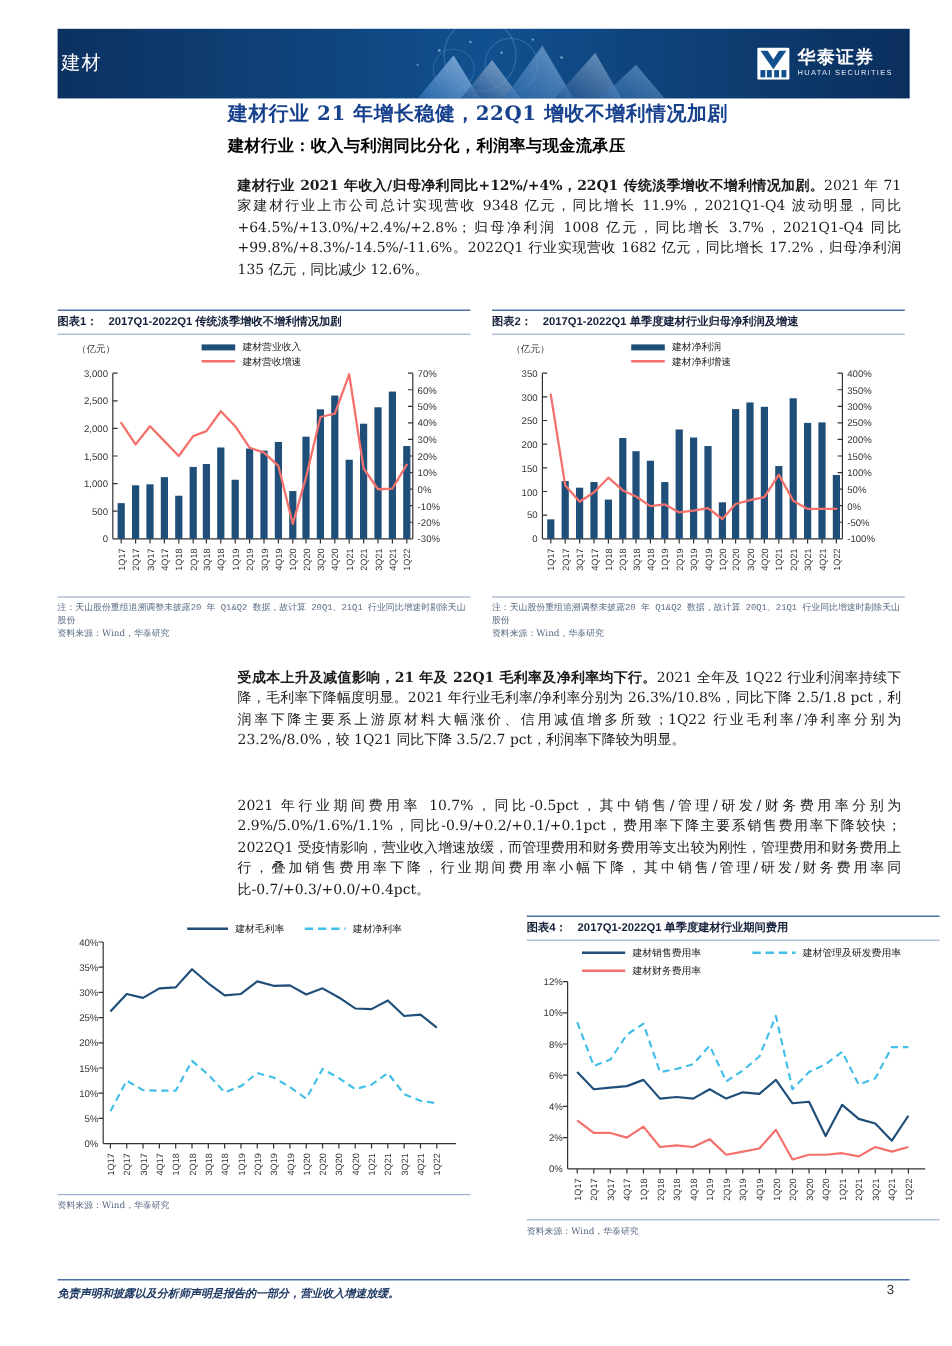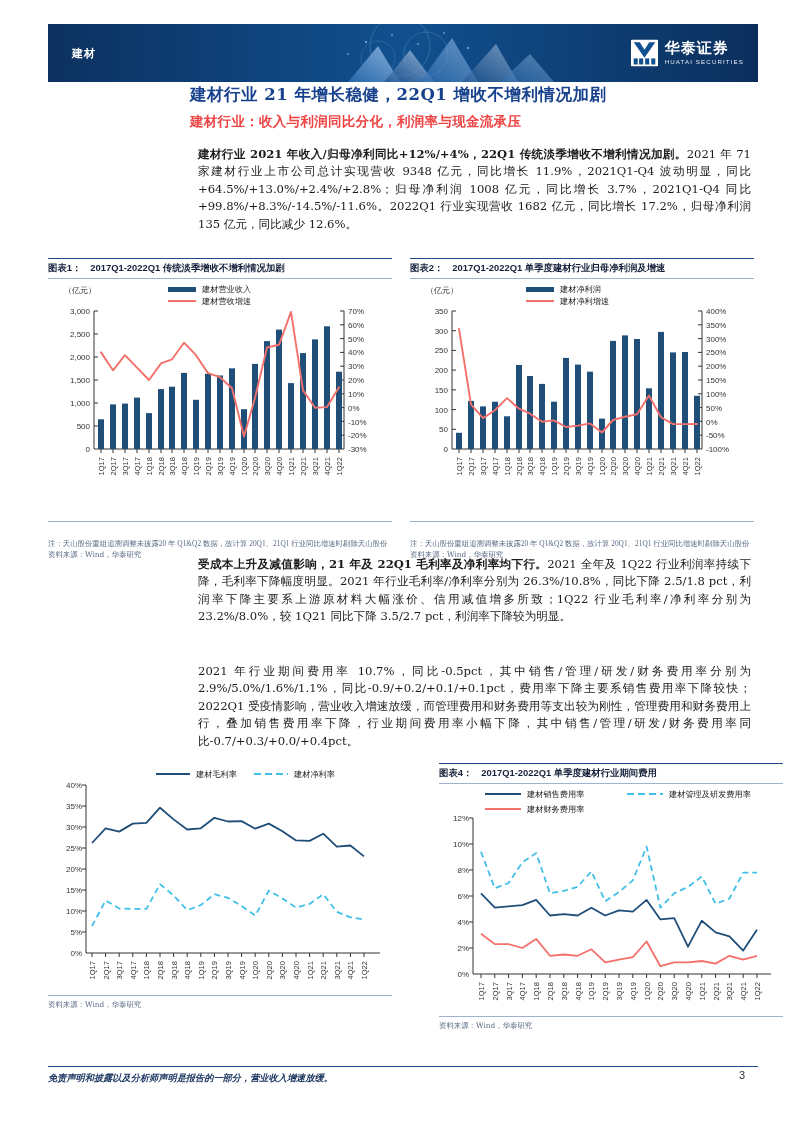--- a/index.html
+++ b/index.html
@@ -14,43 +14,43 @@
 
   
   .banner {
     position: absolute; left: 48px; top: 24px;
     width: 710px; height: 58px;
     background: linear-gradient(100deg, #0d3a6e 0%, #10447f 28%, #0f4a8e 48%, #113f77 70%, #0c3566 100%);
     overflow: hidden;
   }
   .banner-deco { position:absolute; inset:0; }
   .banner-label {
-    position: absolute; left: 24px; top: 50%; transform: translateY(-50%);
-    color: #ffffff; font-size: 11px; font-weight: bold;
+    position: absolute; left: 3px; top: 50%; transform: translateY(-50%);
+    color: #ffffff; font-size: 16px; font-weight: normal;
     letter-spacing: 1px;
     font-family: "DejaVu Serif", serif;
   }
   .logo-wrap {
     position: absolute; right: 14px; top: 50%; transform: translateY(-50%);
     display: flex; align-items: center; gap: 7px;
   }
   .logo-mark { width: 27px; height: 27px; flex: 0 0 auto; }
   .logo-txt { display:flex; flex-direction:column; line-height:1; }
   .logo-cn { color:#fff; font-size:15px; font-weight:bold; letter-spacing:1px; font-family:"DejaVu Serif",serif; }
   .logo-en { color:#e4ecf6; font-size:6.2px; letter-spacing:1.1px; margin-top:3px; font-family:"Liberation Sans",sans-serif; }
 
   
   .title-main {
     position: absolute; left: 190px; top: 84px; width: 560px;
     color: #17418c; font-size: 16.5px; font-weight: bold;
     font-family: "DejaVu Serif", serif; letter-spacing: .5px;
   }
   .title-sub {
     position: absolute; left: 190px; top: 113px; width: 560px;
-    color: #ef4444; font-size: 13.5px; font-weight: bold;
+    color: #000000; font-size: 13.5px; font-weight: bold;
     font-family: "DejaVu Serif", serif; letter-spacing: .3px;
   }
 
   
   .para {
     position: absolute; left: 198px; width: 553px;
     font-size: 11.6px; line-height: 17.4px; color: #1b1b1b;
     text-align: justify;
     font-family: "DejaVu Serif", serif;
   }
@@ -66,23 +66,22 @@
     border-bottom: .9px solid #9fb3d1;
     padding: 3px 0 3px 0;
     display: flex; align-items: flex-start; gap: 9px;
     font-family: Liberation Sans, sans-serif;
   }
   .fig-no { font-size: 9.4px; font-weight: bold; color: #15203a; white-space: nowrap; }
   .fig-title { font-size: 9.4px; font-weight: bold; color: #15203a; }
   .fig-body { position: relative; }
   .fig-note {
     font-size: 7.4px; color: #5a6b85; line-height: 10.5px;
-    padding-top: 17px; border-top: .9px solid #9fb3d1;
-    font-family: Liberation Serif, serif;
-    margin-top: 24px;
+    padding-top: 4px; border-top: .9px solid #9fb3d1;
+    font-family: Liberation Mono, monospace;
   }
   .fig-src {
     font-size: 7.4px; color: #5a6b85; line-height: 10.5px;
     font-family: "DejaVu Serif", serif;
   }
   .fig-src-only {
     font-size: 7.4px; color: #5a6b85; line-height: 10.5px;
     padding-top: 4px; border-top: .9px solid #9fb3d1;
     font-family: "DejaVu Serif", serif;
   }

